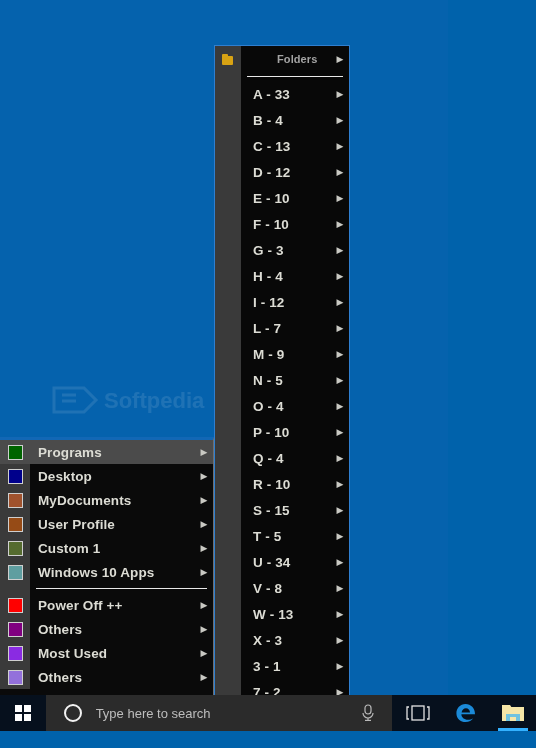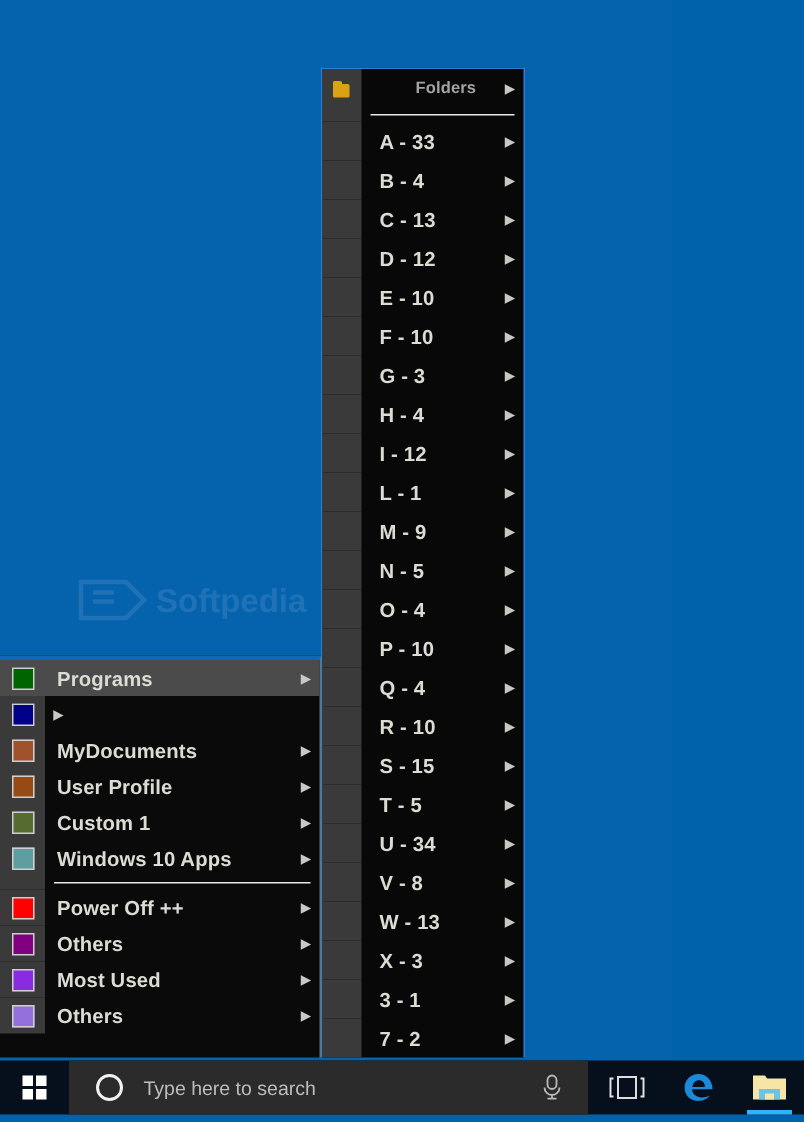--- a/index.html
+++ b/index.html
@@ -164,21 +164,21 @@
     left: 0; top: 3px;
     width: 11px; height: 9px;
     background: #d9a313;
     border-radius: 0 1px 1px 1px;
   }
 
   
   #taskbar {
     position: absolute;
     left: 0;
-    bottom: 5px;
+    bottom: 17px;
     width: 536px;
     height: 36px;
     background: #06101d;
     display: flex;
     align-items: center;
   }
   #start-button {
     width: 47px;
     height: 36px;
     display: flex;
@@ -313,21 +313,21 @@
         <div class="row-label">H - 4</div>
         <div class="arrow">▶</div>
       </div>
       <div class="menu-row">
         <div class="swatch-cell"></div>
         <div class="row-label">I - 12</div>
         <div class="arrow">▶</div>
       </div>
       <div class="menu-row">
         <div class="swatch-cell"></div>
-        <div class="row-label">L - 1</div>
+        <div class="row-label">L - 7</div>
         <div class="arrow">▶</div>
       </div>
       <div class="menu-row">
         <div class="swatch-cell"></div>
         <div class="row-label">M - 9</div>
         <div class="arrow">▶</div>
       </div>
       <div class="menu-row">
         <div class="swatch-cell"></div>
         <div class="row-label">N - 5</div>
@@ -402,20 +402,21 @@
         <div class="swatch-cell">
           <div class="swatch" style="background: rgb(0, 100, 0);"></div>
         </div>
         <div class="row-label">Programs</div>
         <div class="arrow">▶</div>
       </div>
       <div class="menu-row">
         <div class="swatch-cell">
           <div class="swatch" style="background: rgb(0, 0, 139);"></div>
         </div>
+        <div class="row-label">Desktop</div>
         <div class="arrow">▶</div>
       </div>
       <div class="menu-row">
         <div class="swatch-cell">
           <div class="swatch" style="background: rgb(160, 82, 45);"></div>
         </div>
         <div class="row-label">MyDocuments</div>
         <div class="arrow">▶</div>
       </div>
       <div class="menu-row">

